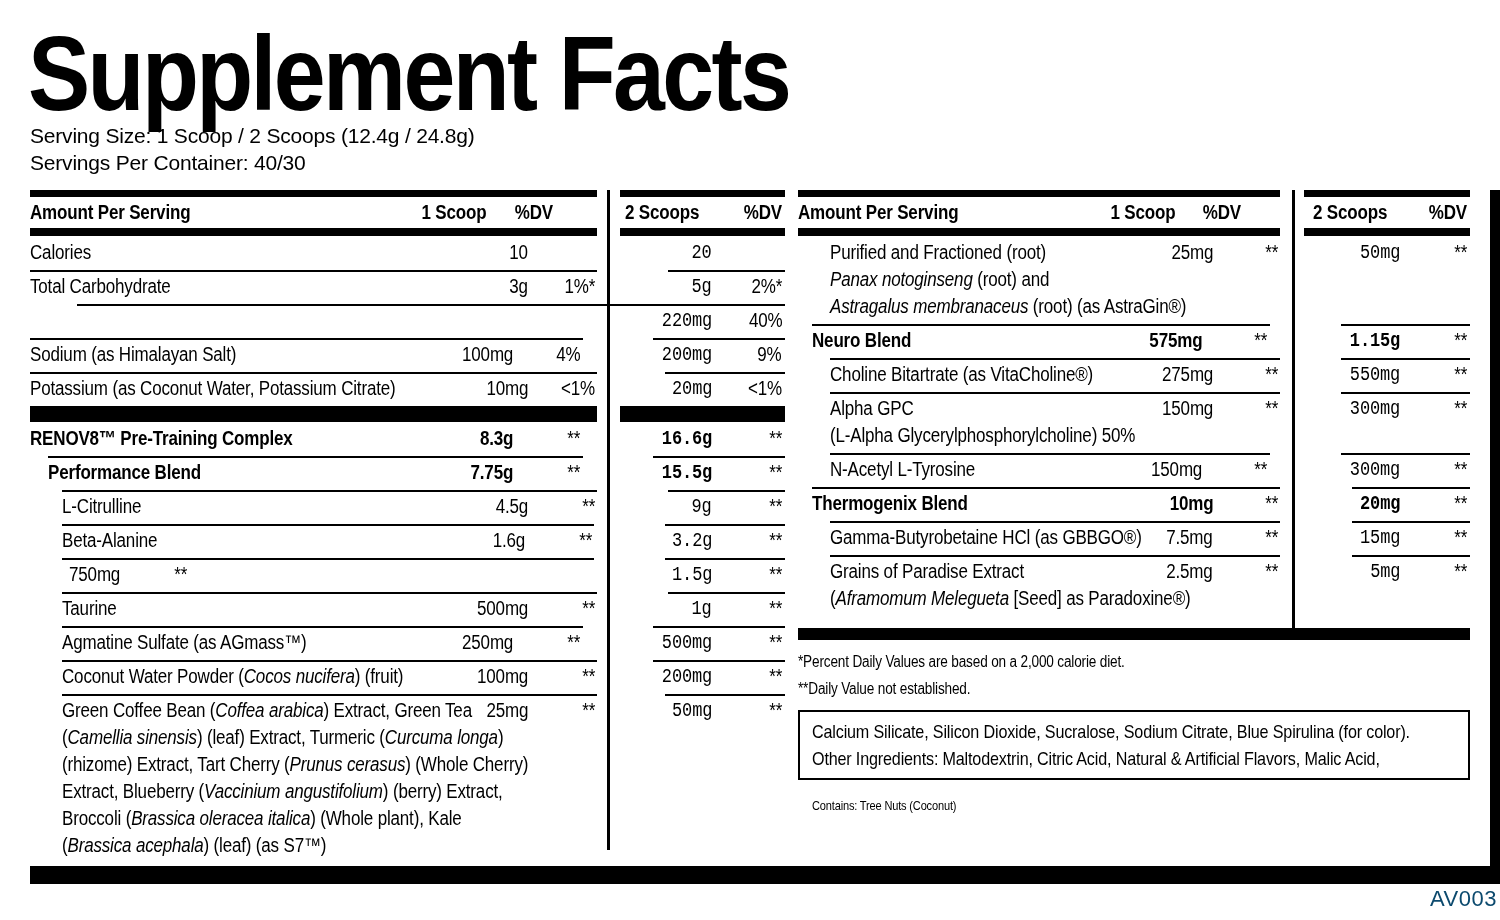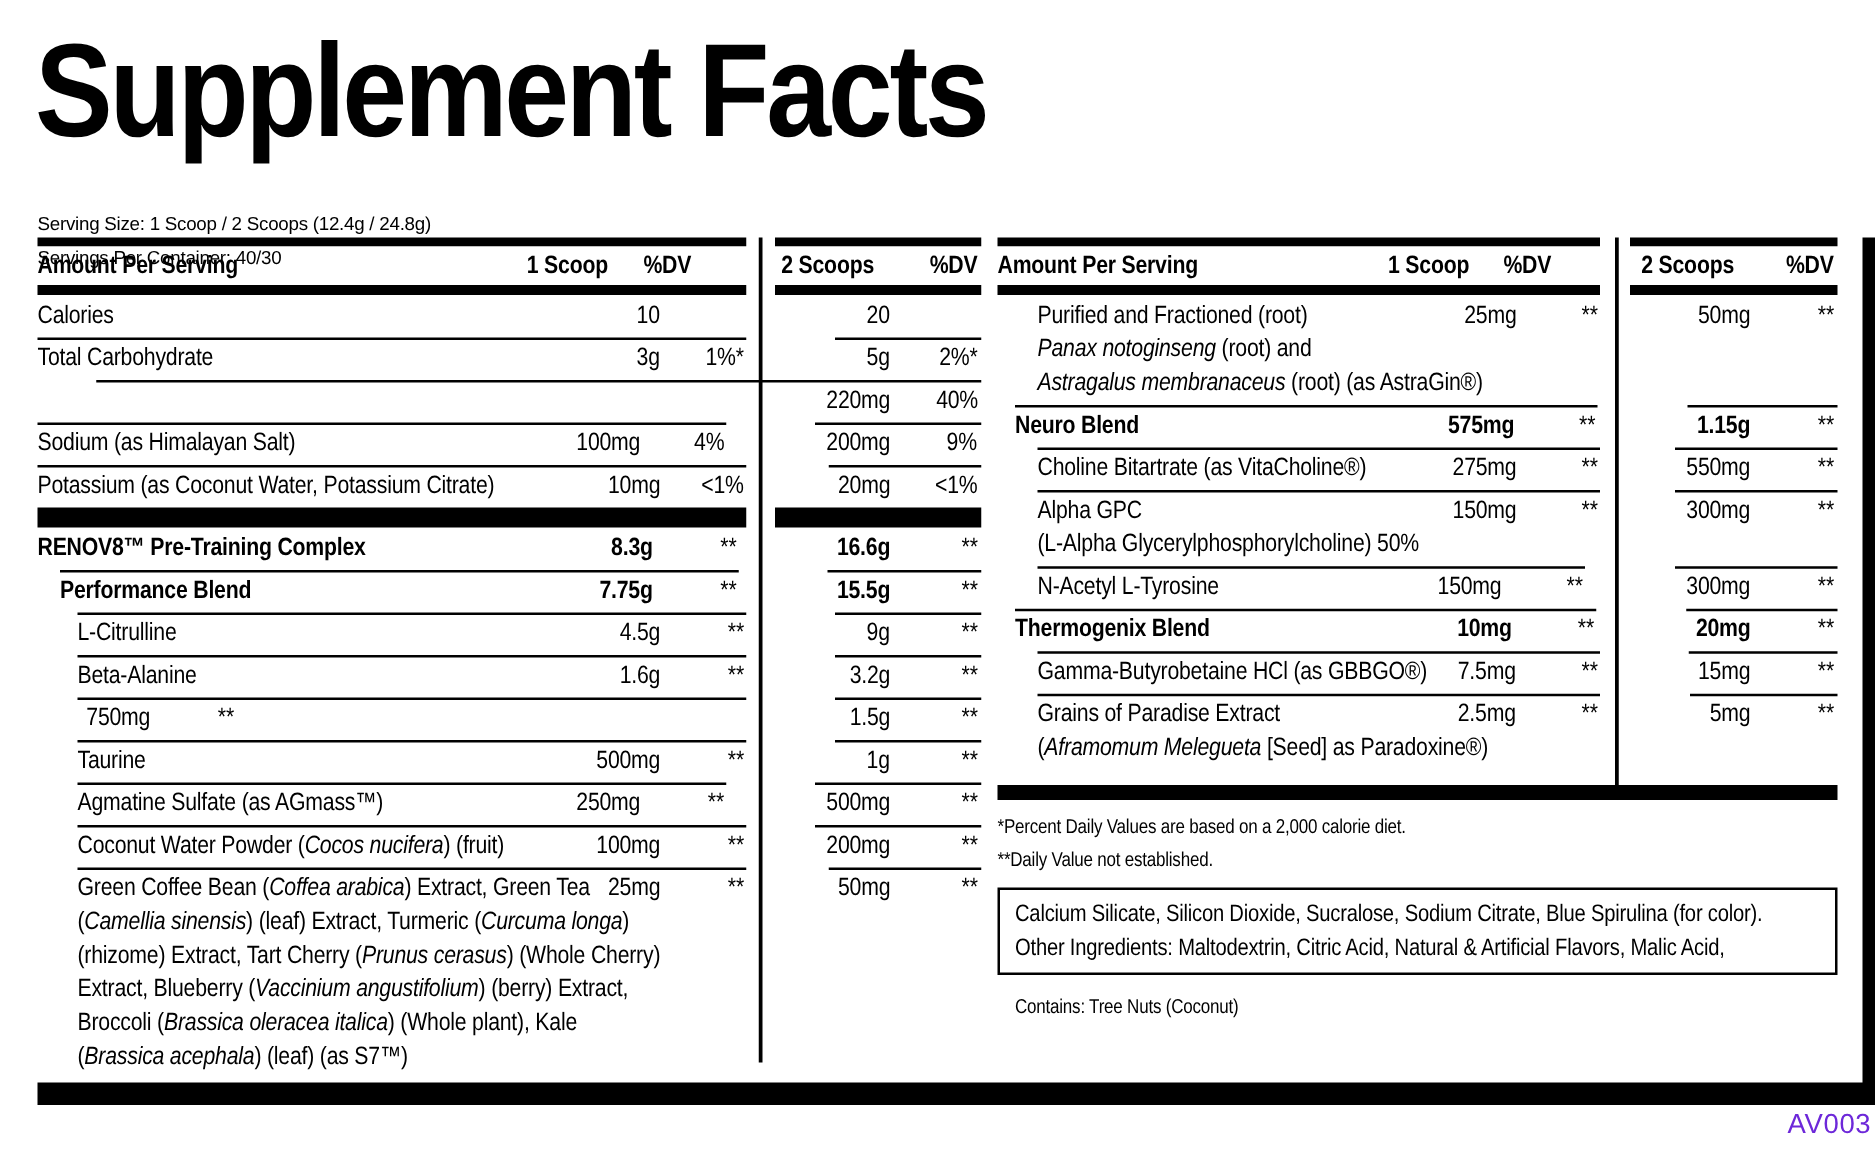--- a/index.html
+++ b/index.html
@@ -11,21 +11,21 @@
   .cx{display:inline-block;white-space:nowrap;transform:scaleX(0.85);}
   .cx.l{transform-origin:0 50%;}
   .cx.r{transform-origin:100% 50%;}
 
   
   .title{
     position:absolute;left:28px;top:20px;margin:0;
     font-size:106px;font-weight:700;line-height:1.0;letter-spacing:-3px;
     white-space:nowrap;transform:scaleX(0.88);transform-origin:0 0;
   }
-  .serving{position:absolute;left:30px;top:122px;font-size:15px;line-height:27px;letter-spacing:-0.2px;margin-top:44px;}
+  .serving{position:absolute;left:30px;top:122px;font-size:21px;line-height:27px;letter-spacing:-0.2px;}
 
   
   .facts-table{position:absolute;top:190px;font-size:20px;letter-spacing:-0.2px;}
   #left-table {left:30px;width:755px;--mainw:567px;--gapw:23px;--dv1w:67px;--dv2w:70px;--divx:577px;--divh:660px;}
   #right-table{left:798px;width:672px;--mainw:482px;--gapw:24px;--dv1w:65px;--dv2w:67px;--divx:494px;--divh:438px;}
 
   .vdiv{position:absolute;top:0;left:var(--divx);width:3px;height:var(--divh);background:#000;}
 
   .bar{display:flex;}
   .bar .bm{width:var(--mainw);background:#000;}
@@ -39,36 +39,36 @@
   .gp{width:var(--gapw);}
   .c2{position:relative;flex:1;}
   .sep{position:absolute;top:-3px;left:var(--ind,0);right:0;height:2px;background:#000;}
   .sep2{position:absolute;top:-3px;left:0;right:0;height:2px;background:#000;}
   .cmi{display:flex;align-items:flex-start;}
   .c2i{display:flex;align-items:center;}
   .nm{flex:1;padding-left:var(--ind,0);min-width:0;}
   .ln{white-space:nowrap;}
   .amt{width:90px;text-align:right;flex:none;}
   .dv{width:var(--dv1w);text-align:right;flex:none;padding-right:2px;}
-  .amt2{flex:1;text-align:right;}
+  .amt2{flex:1;text-align:right;font-family:Liberation Mono, monospace;}
   .dv2{width:var(--dv2w);text-align:right;flex:none;padding-right:3px;}
   .t-row.b .nm,.t-row.b .amt,.t-row.b .amt2{font-weight:700;}
   #left-table  .lv1{--ind:18px;} #left-table  .lv2{--ind:32px;}
   #right-table .lv1{--ind:14px;} #right-table .lv2{--ind:32px;}
 
   
   .fbar{height:12px;background:#000;margin-top:12px;}
   .fnotes{margin-top:8px;font-size:16px;line-height:27px;}
   .oibox{margin-top:8px;border:2px solid #000;padding:6px 12px;font-size:19px;line-height:27px;}
-  .contains{margin-top:12px;padding-left:14px;font-size:16px;line-height:27px;}
+  .contains{margin-top:12px;padding-left:14px;font-size:13px;line-height:27px;}
 
   
   .right-edge-bar{position:absolute;left:1490px;top:190px;width:10px;height:694px;background:#000;}
   .bottom-bar{position:absolute;left:30px;top:866px;width:1467px;height:18px;background:#000;}
-  .code{position:absolute;top:886px;right:3px;font-size:22px;color:#6d28d9;letter-spacing:0.5px;}
+  .code{position:absolute;top:886px;right:3px;font-size:22px;color:#0c4a6e;letter-spacing:0.5px;}
   i{font-style:italic;}
 </style>
 </head>
 <body>
 
 <div class="label">
 
   <h1 class="title">Supplement Facts</h1>
 
   <div class="serving">

